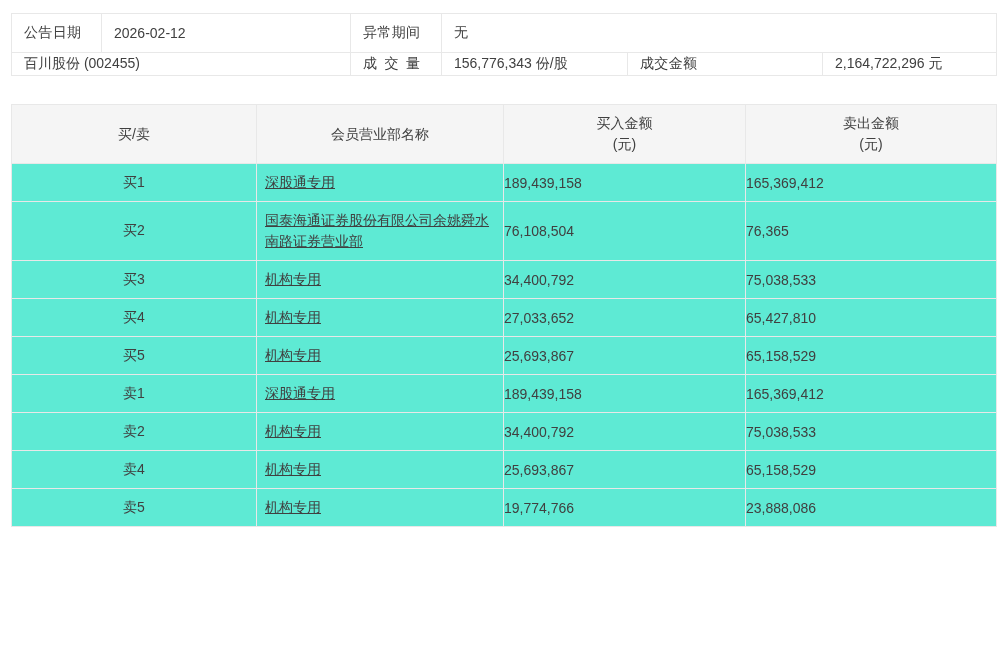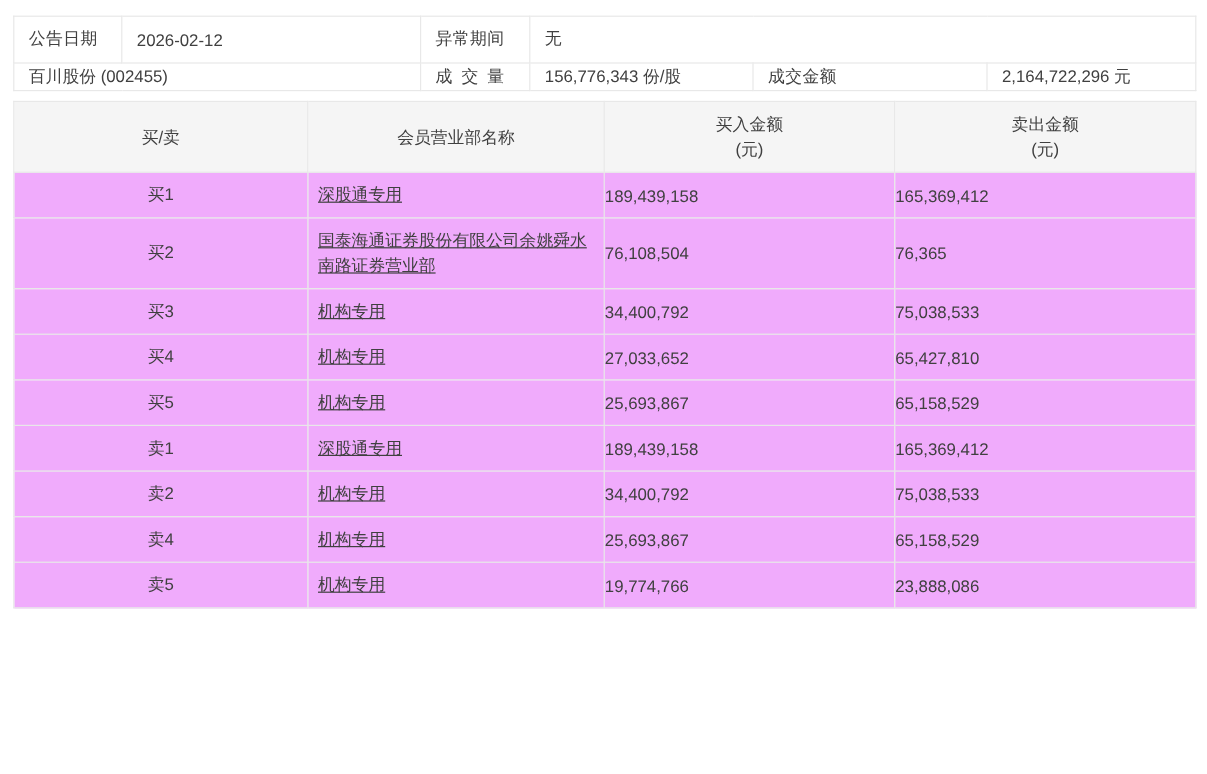--- a/index.html
+++ b/index.html
@@ -27,35 +27,35 @@
   .info-table tr.r2 td { height: 23px; }
   .info-table tr.r3 td { height: 45px; }
   .jlabel {
     display: inline-block;
     width: 57px;
     text-align: justify;
     text-align-last: justify;
   }
 
   
-  .main-table { margin-top: 8px; }
+  .main-table { margin-top: 28px; }
   .main-table th {
     background: #f5f5f5;
     border: 1px solid #e8e8e8;
     font-weight: 400;
     height: 59px;
     text-align: center;
     vertical-align: middle;
     line-height: 21px;
   }
   .main-table td {
     border: 1px solid #e8e8e8;
     height: 38px;
     vertical-align: middle;
-    background: #f0abfc;
+    background: #5eead4;
   }
   td.c-side { text-align: center; }
   td.c-broker { padding: 8px 8px; line-height: 21px; text-align: left; text-decoration: underline; }
   td.c-num { padding-right: 6px; }
 </style>
 </head>
 <body>
 
 <div class="page">
 

